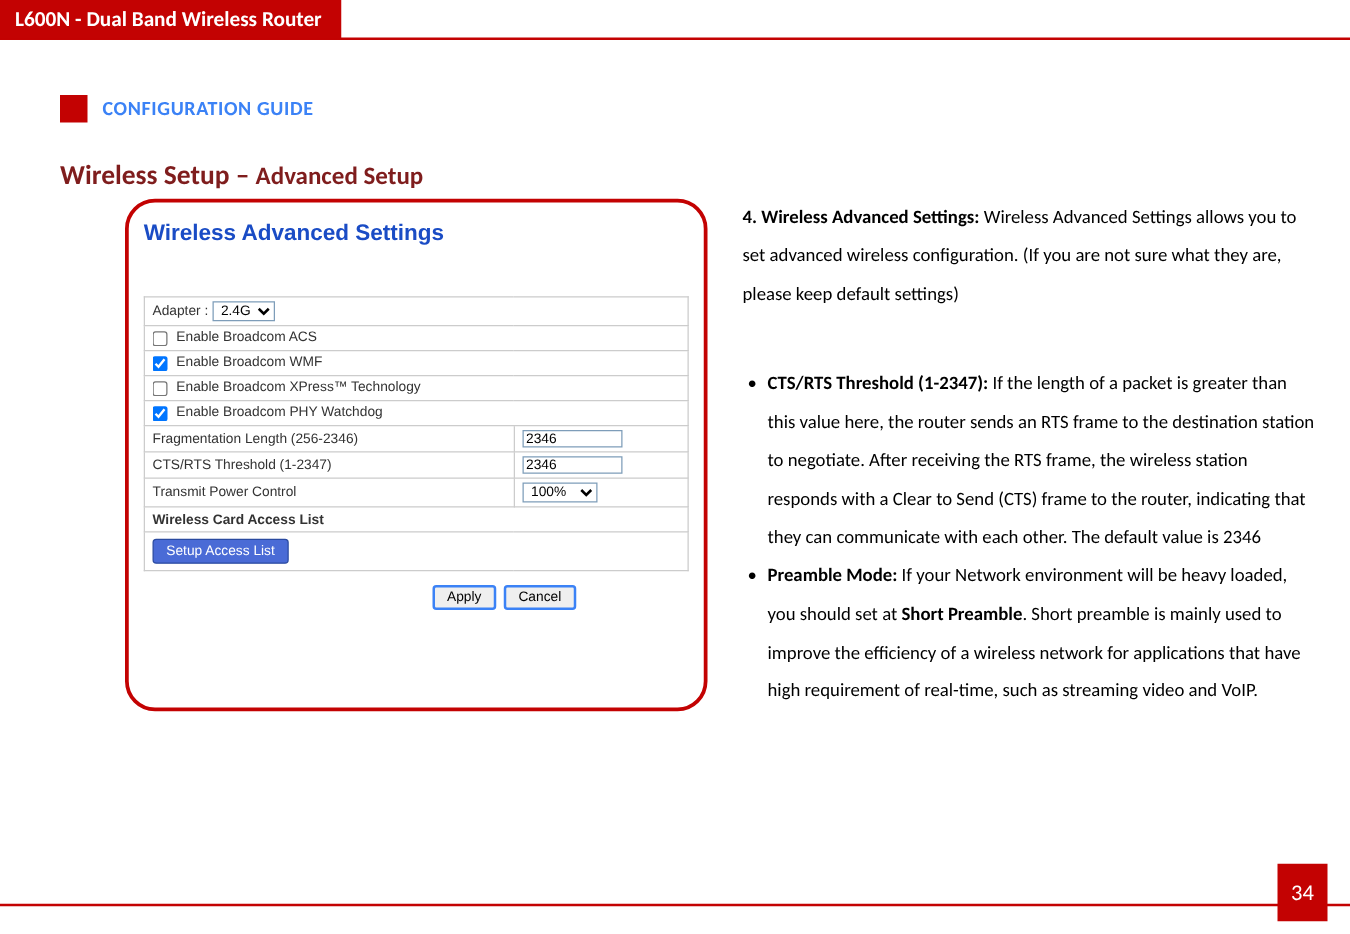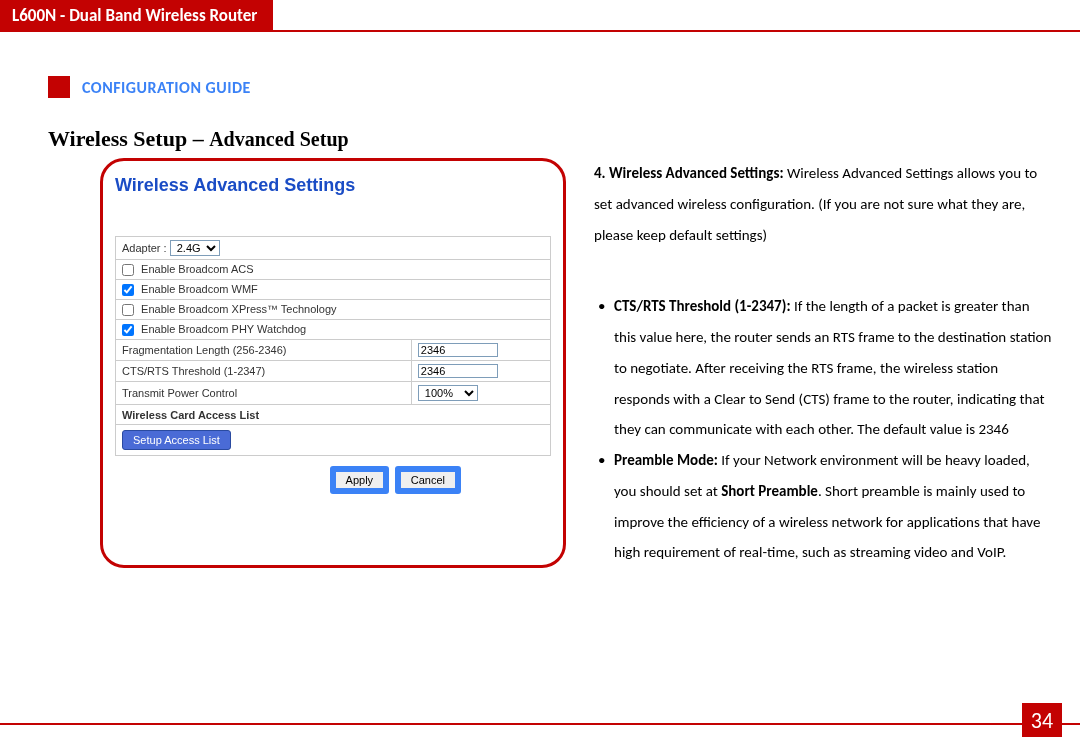--- a/index.html
+++ b/index.html
@@ -39,22 +39,21 @@
     color: #3b82f6;
     font-size: 16px;
     font-weight: bold;
     letter-spacing: 0.5px;
     text-align: center;
   }
   .subheading {
     margin: 28px 0 0 48px;
     font-size: 22px;
     font-weight: bold;
-    color: #000000;
-    font-family: Liberation Serif, serif;
+    color: #7f1d1d;
   }
   .subheading .sub-light {
     font-size: 20px;
     font-weight: bold;
   }
   .content-row {
     display: flex;
     margin: 6px 28px 0 100px;
     gap: 28px;
   }
@@ -99,21 +98,21 @@
   .txt { width: 80px; }
   .bold-row td { font-weight: bold; }
   .btn-row {
     text-align: right;
     padding: 10px 90px 2px 0;
   }
   .win-btn {
     font-family: Arial, sans-serif;
     font-size: 11px;
     padding: 2px 10px;
-    border: 6px solid #3b82f6;
+    border: 2px solid #3b82f6;
     background: #efefef;
     border-radius: 3px;
     margin-left: 2px;
   }
   .setup-btn {
     background: #4a6bd6;
     color: #fff;
     border: 1px solid #2a4aa0;
     border-radius: 3px;
     font-family: Arial, sans-serif;
@@ -140,24 +139,24 @@
   .footer-bar {
     position: absolute;
     bottom: 22px;
     left: 0; right: 0;
     border-top: 2px solid #c30202;
   }
   .page-num {
     position: absolute;
     right: 18px;
     bottom: 10px;
-    width: 40px; height: 34px;
+    width: 40px; height: 46px;
     background: #c30202;
     color: #fff;
-    font-size: 22px;
+    font-size: 18px;
     display: flex;
     align-items: center;
     justify-content: center;
   }
 </style>
 </head>
 <body>
 
 <div class="header-bar">
   <div class="header-title">L600N - Dual Band Wireless Router</div>

